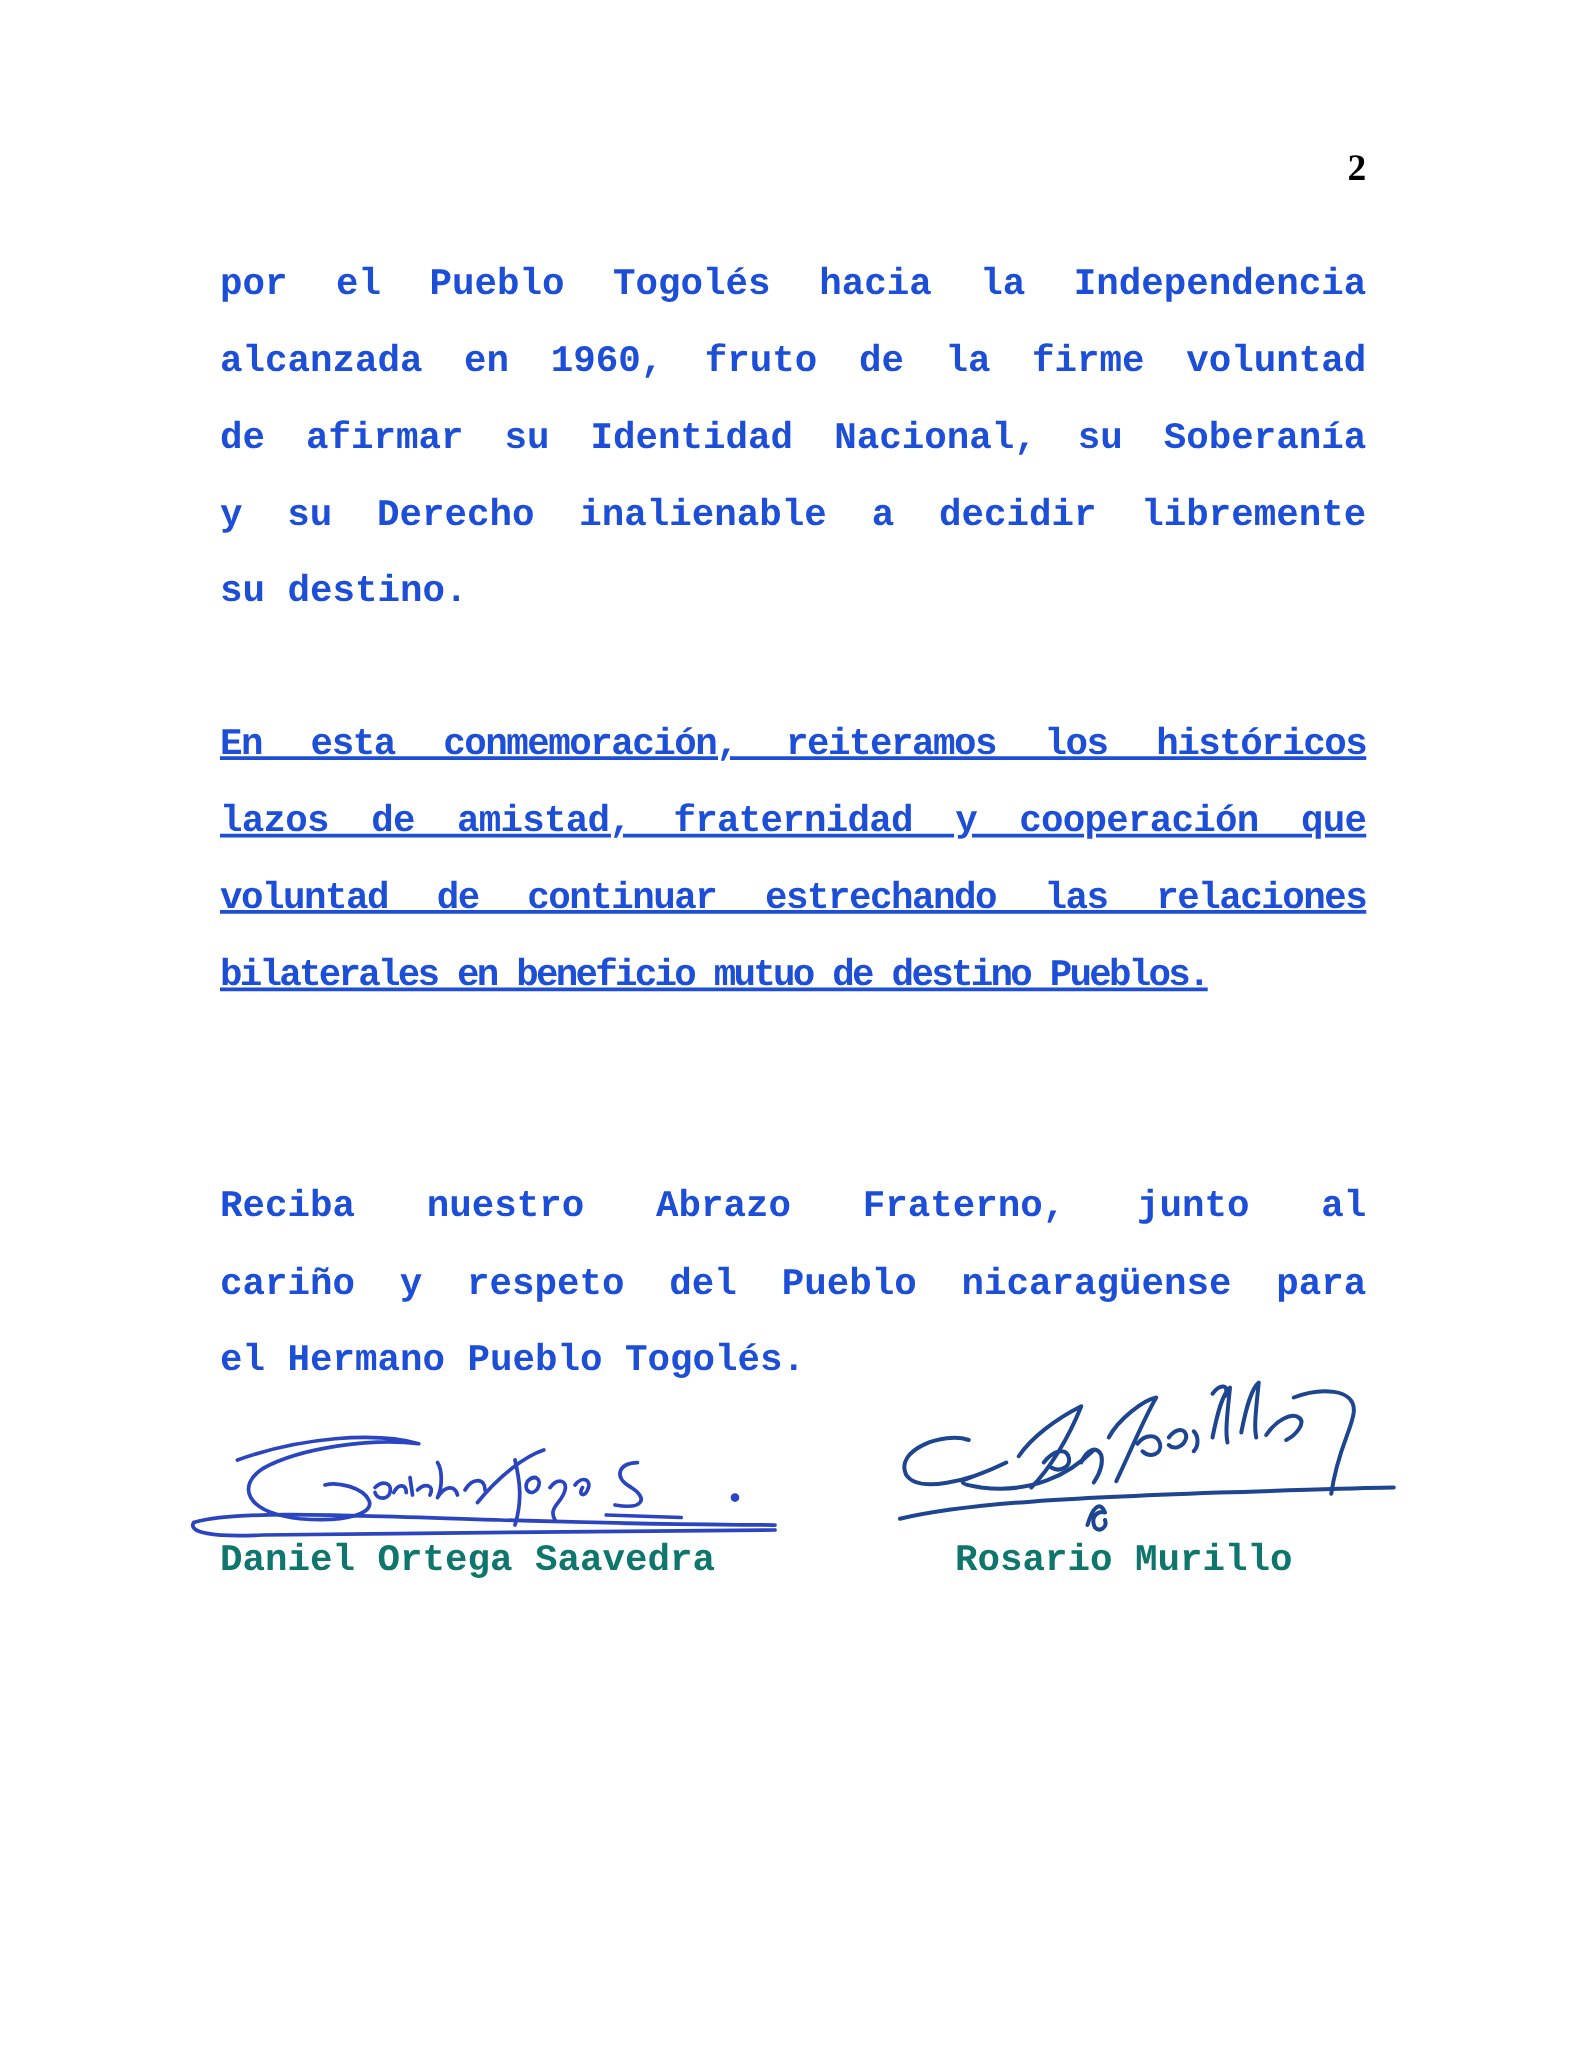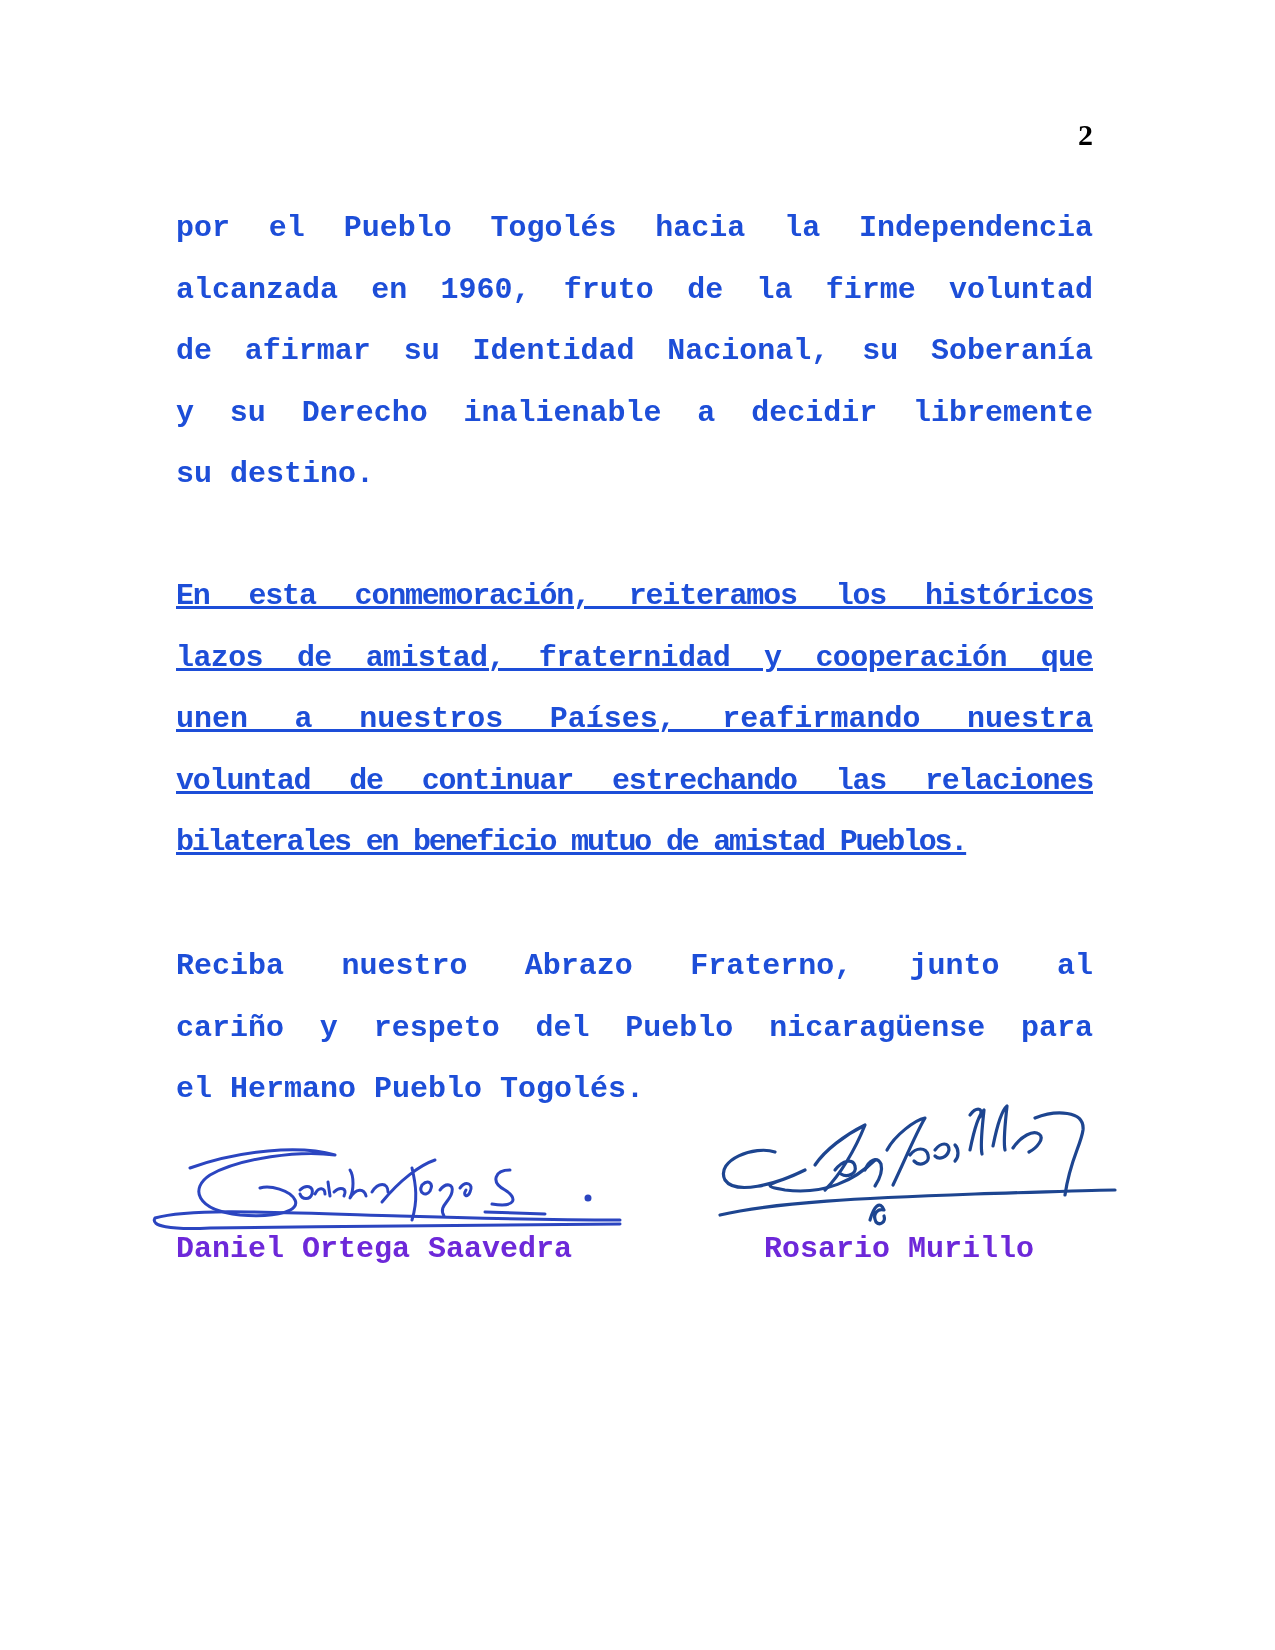--- a/index.html
+++ b/index.html
@@ -18,21 +18,21 @@
   .para .line.last { text-align-last: left; }
   .p1 { top: 198px; }
   .p2 { top: 566px; text-decoration: underline; }
   .p3 { top: 936px; }
   .sig { position: absolute; }
   .sig svg { display: block; }
   .sig-left { left: 150px; top: 1140px; }
   .sig-right { left: 715px; top: 1090px; }
   .signer {
     position: absolute; top: 1232px;
-    font-family: "Liberation Mono", monospace; font-weight: bold; font-size: 30px; color: #6d28d9;
+    font-family: "Liberation Mono", monospace; font-weight: bold; font-size: 30px; color: #0f766e;
   }
   .signer-left { left: 176px; }
   .signer-right { left: 764px; font-family: Liberation Mono, monospace; }
 </style>
 </head>
 <body>
 
 <div class="page-number">2</div>
 
 <div class="body-text p1">
@@ -42,23 +42,22 @@
     <span class="line">de afirmar su Identidad Nacional, su Soberanía</span>
     <span class="line">y su Derecho inalienable a decidir libremente</span>
     <span class="line last">su destino.</span>
   </p>
 </div>
 
 <div class="body-text p2">
   <p class="para">
     <span class="line" style="letter-spacing:-1.2px;">En esta conmemoración, reiteramos los históricos</span>
     <span class="line" style="letter-spacing:-0.6px;">lazos de amistad, fraternidad y cooperación que</span>
-    <span class="line">unen a nuestros Países, reafirmando nuestra</span>
     <span class="line" style="letter-spacing:-1.2px;">voluntad de continuar estrechando las relaciones</span>
-    <span class="line last" style="letter-spacing:-2.2px;">bilaterales en beneficio mutuo de amistad Pueblos.</span>
+    <span class="line last" style="letter-spacing:-2.2px;">bilaterales en beneficio mutuo de destino Pueblos.</span>
   </p>
 </div>
 
 <div class="body-text p3">
   <p class="para">
     <span class="line">Reciba nuestro Abrazo Fraterno, junto al</span>
     <span class="line">cariño y respeto del Pueblo nicaragüense para</span>
     <span class="line last">el Hermano Pueblo Togolés.</span>
   </p>
 </div>

